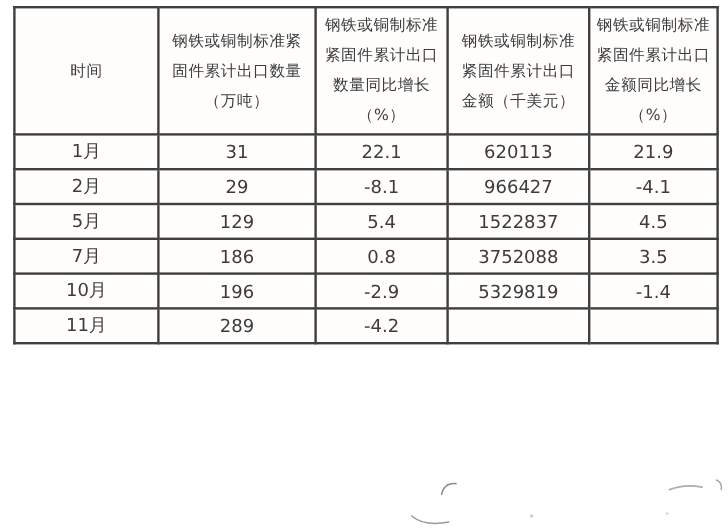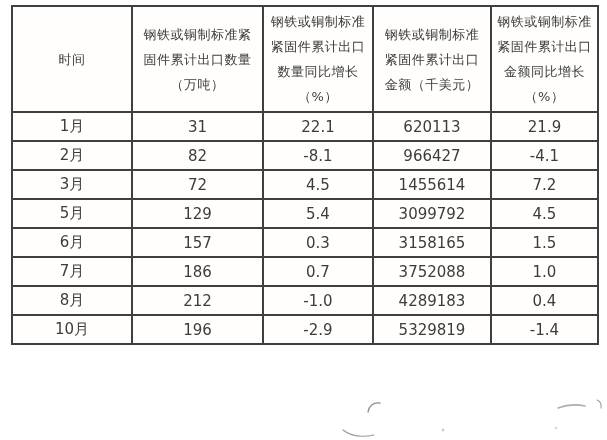--- a/index.html
+++ b/index.html
@@ -82,66 +82,52 @@
     <tbody>
       <tr>
         <td>1月</td>
         <td>31</td>
         <td>22.1</td>
         <td>620113</td>
         <td>21.9</td>
       </tr>
       <tr>
         <td>2月</td>
-        <td>82</td>
+        <td>29</td>
         <td>-8.1</td>
         <td>966427</td>
         <td>-4.1</td>
       </tr>
       <tr>
-        <td>3月</td>
-        <td>72</td>
-        <td>4.5</td>
-        <td>1455614</td>
-        <td>7.2</td>
-      </tr>
-      <tr>
         <td>5月</td>
         <td>129</td>
         <td>5.4</td>
-        <td>3099792</td>
+        <td>1522837</td>
         <td>4.5</td>
-      </tr>
-      <tr>
-        <td>6月</td>
-        <td>157</td>
-        <td>0.3</td>
-        <td>3158165</td>
-        <td>1.5</td>
       </tr>
       <tr>
         <td>7月</td>
         <td>186</td>
-        <td>0.7</td>
+        <td>0.8</td>
         <td>3752088</td>
-        <td>1.0</td>
-      </tr>
-      <tr>
-        <td>8月</td>
-        <td>212</td>
-        <td>-1.0</td>
-        <td>4289183</td>
-        <td>0.4</td>
+        <td>3.5</td>
       </tr>
       <tr>
         <td>10月</td>
         <td>196</td>
         <td>-2.9</td>
         <td class="faded">5329819</td>
         <td class="faded">-1.4</td>
+      </tr>
+      <tr>
+        <td>11月</td>
+        <td>289</td>
+        <td>-4.2</td>
+        <td></td>
+        <td></td>
       </tr>
     </tbody>
   </table>
 
   <svg class="smudge-layer" width="607" height="440" viewBox="0 0 607 440">
 
     <path d="M 350 440 L 353 426 Q 359 411 369 404 Q 380 398 402 398 L 470 399 L 540 397 L 607 395 L 607 440 Z" fill="#ffffff"></path>
 
     <ellipse cx="455" cy="400" rx="62" ry="6" fill="#ffffff" opacity="0.6"></ellipse>
     <ellipse cx="548" cy="393" rx="62" ry="5" fill="#ffffff" opacity="0.45"></ellipse>

